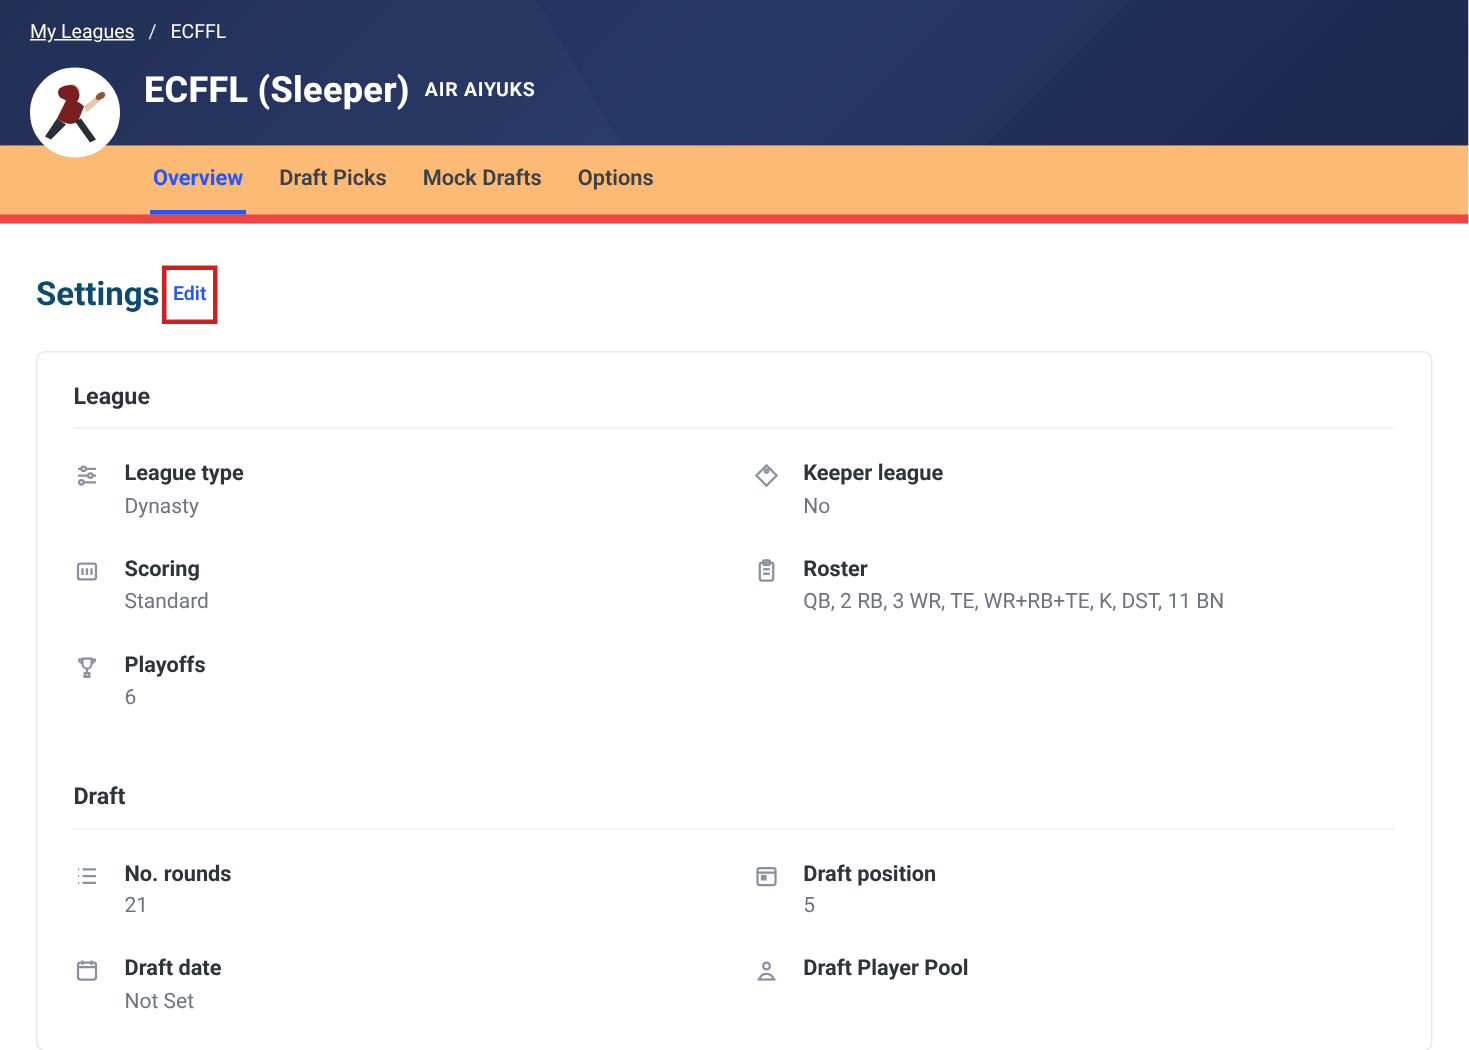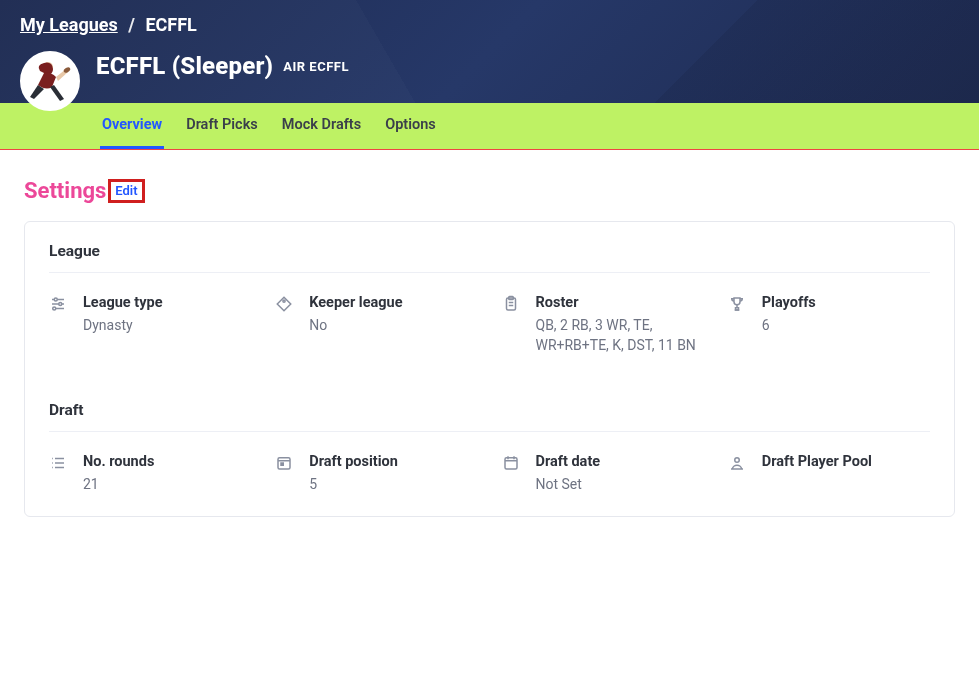--- a/index.html
+++ b/index.html
@@ -20,22 +20,22 @@
     content:"";
     position:absolute;
     inset:0;
     background:
       linear-gradient(60deg, rgba(255,255,255,0.02) 0 40%, transparent 40% 100%),
       linear-gradient(-45deg, rgba(0,0,0,0.08) 0 30%, transparent 30% 100%);
     pointer-events:none;
   }
   .breadcrumb {
     color: #fff;
-    font-size: 18px;
-    font-weight: 700;
+    font-size: 13px;
+    font-weight: 400;
     margin-bottom: 8px;
     position: relative;
   }
   .breadcrumb a {
     color: #fff;
     text-decoration: underline;
   }
   .breadcrumb .sep { margin: 0 6px; opacity: .9; }
   .header-main {
     display: flex;
@@ -68,22 +68,22 @@
     font-size: 24px;
     font-weight: 800;
     letter-spacing: .2px;
   }
   .title-row .team {
     font-size: 13px;
     font-weight: 700;
     letter-spacing: .5px;
   }
   .tabbar-wrap {
-    background:#bef264;
-    border-bottom: 1px solid #ef4444;
+    background:#fdba74;
+    border-bottom: 6px solid #ef4444;
   }
   .tabbar {
     display:flex;
     gap: 20px;
     padding-left: 100px;
     align-items:center;
     height: 46px;
   }
   .tab {
     font-size: 14.5px;
@@ -106,26 +106,26 @@
   }
   .settings-head {
     display:flex;
     align-items:center;
     gap: 4px;
     margin-bottom: 18px;
   }
   .settings-head h2 {
     font-size: 22px;
     font-weight: 700;
-    color: #ec4899;
+    color: #0c4a6e;
   }
   .edit-box {
     border: 3px solid #d01f1f;
     padding: 0 4px;
-    height: 24px;
+    height: 39px;
     display:flex;
     align-items:center;
     margin-left: -2px;
   }
   .edit-box a {
     color: #2257ff;
     font-size: 13px;
     font-weight: 600;
     text-decoration: none;
   }
@@ -141,21 +141,21 @@
     padding: 20px 24px 0 24px;
     margin-bottom: 4px;
   }
   .divider {
     height:1px;
     background:#edeff5;
     margin: 12px 24px 0 24px;
   }
   .grid {
     display:grid;
-    grid-template-columns: 1fr 1fr 1fr 1fr;
+    grid-template-columns: 1fr 1fr;
     column-gap: 24px;
     row-gap: 22px;
     padding: 20px 24px 0 24px;
   }
   .item {
     display:flex;
     gap: 16px;
     align-items:flex-start;
   }
   .item .icon {
@@ -196,21 +196,21 @@
         <path d="M14 14 Q10 8 18 6 Q26 4 27 12 Q27 17 22 18 Z" fill="#7a1f1f"></path>
         <path d="M18 16 Q24 14 30 20 L26 30 Q20 34 12 28 Z" fill="#7a1f1f"></path>
         <path d="M30 20 L40 12 L42 15 L32 24 Z" fill="#e8c8a8"></path>
         <path d="M12 28 L4 40 L8 42 L18 32 Z" fill="#2a2e36"></path>
         <path d="M24 30 L34 44 L38 42 L28 28 Z" fill="#2a2e36"></path>
         <ellipse cx="41" cy="13" rx="3.5" ry="2.2" transform="rotate(-30 41 13)" fill="#8a5a3a"></ellipse>
       </svg>
     </div>
     <div class="title-row">
       <h1>ECFFL (Sleeper)</h1>
-      <span class="team">AIR ECFFL</span>
+      <span class="team">AIR AIYUKS</span>
     </div>
   </div>
 </div>
 
 <div class="tabbar-wrap">
   <div class="tabbar">
     <div class="tab active">Overview</div>
     <div class="tab">Draft Picks</div>
     <div class="tab">Mock Drafts</div>
     <div class="tab">Options</div>
@@ -256,20 +256,34 @@
               <path d="M3 12 L12 3 L21 12 L12 21 Z"></path>
               <circle cx="12" cy="8" r="1.5"></circle>
             </svg>
         </span>
         <div>
           <div class="label">Keeper league</div>
           <div class="value">No</div>
         </div>
       </div>
 
+      <div class="item">
+        <span class="icon">
+          <svg viewBox="0 0 24 24" fill="none" stroke="currentColor" stroke-width="2">
+              <rect x="4" y="5" width="16" height="14" rx="2"></rect>
+              <line x1="8" y1="9" x2="8" y2="15"></line>
+              <line x1="12" y1="9" x2="12" y2="15"></line>
+              <line x1="16" y1="9" x2="16" y2="15"></line>
+            </svg>
+        </span>
+        <div>
+          <div class="label">Scoring</div>
+          <div class="value">Standard</div>
+        </div>
+      </div>
 
       <div class="item">
         <span class="icon">
           <svg viewBox="0 0 24 24" fill="none" stroke="currentColor" stroke-width="2">
               <rect x="6" y="4" width="12" height="16" rx="2"></rect>
               <rect x="9" y="2" width="6" height="4" rx="1"></rect>
               <line x1="9" y1="10" x2="15" y2="10"></line>
               <line x1="9" y1="14" x2="15" y2="14"></line>
             </svg>
         </span>

